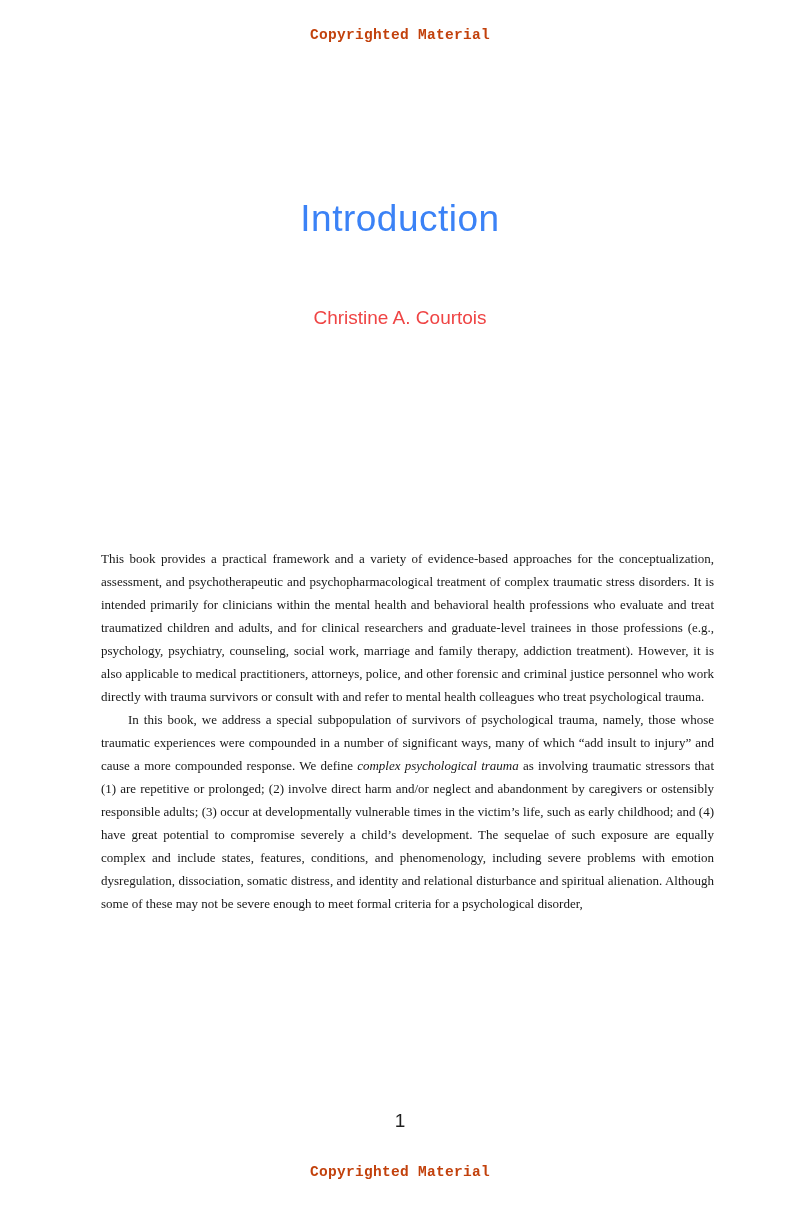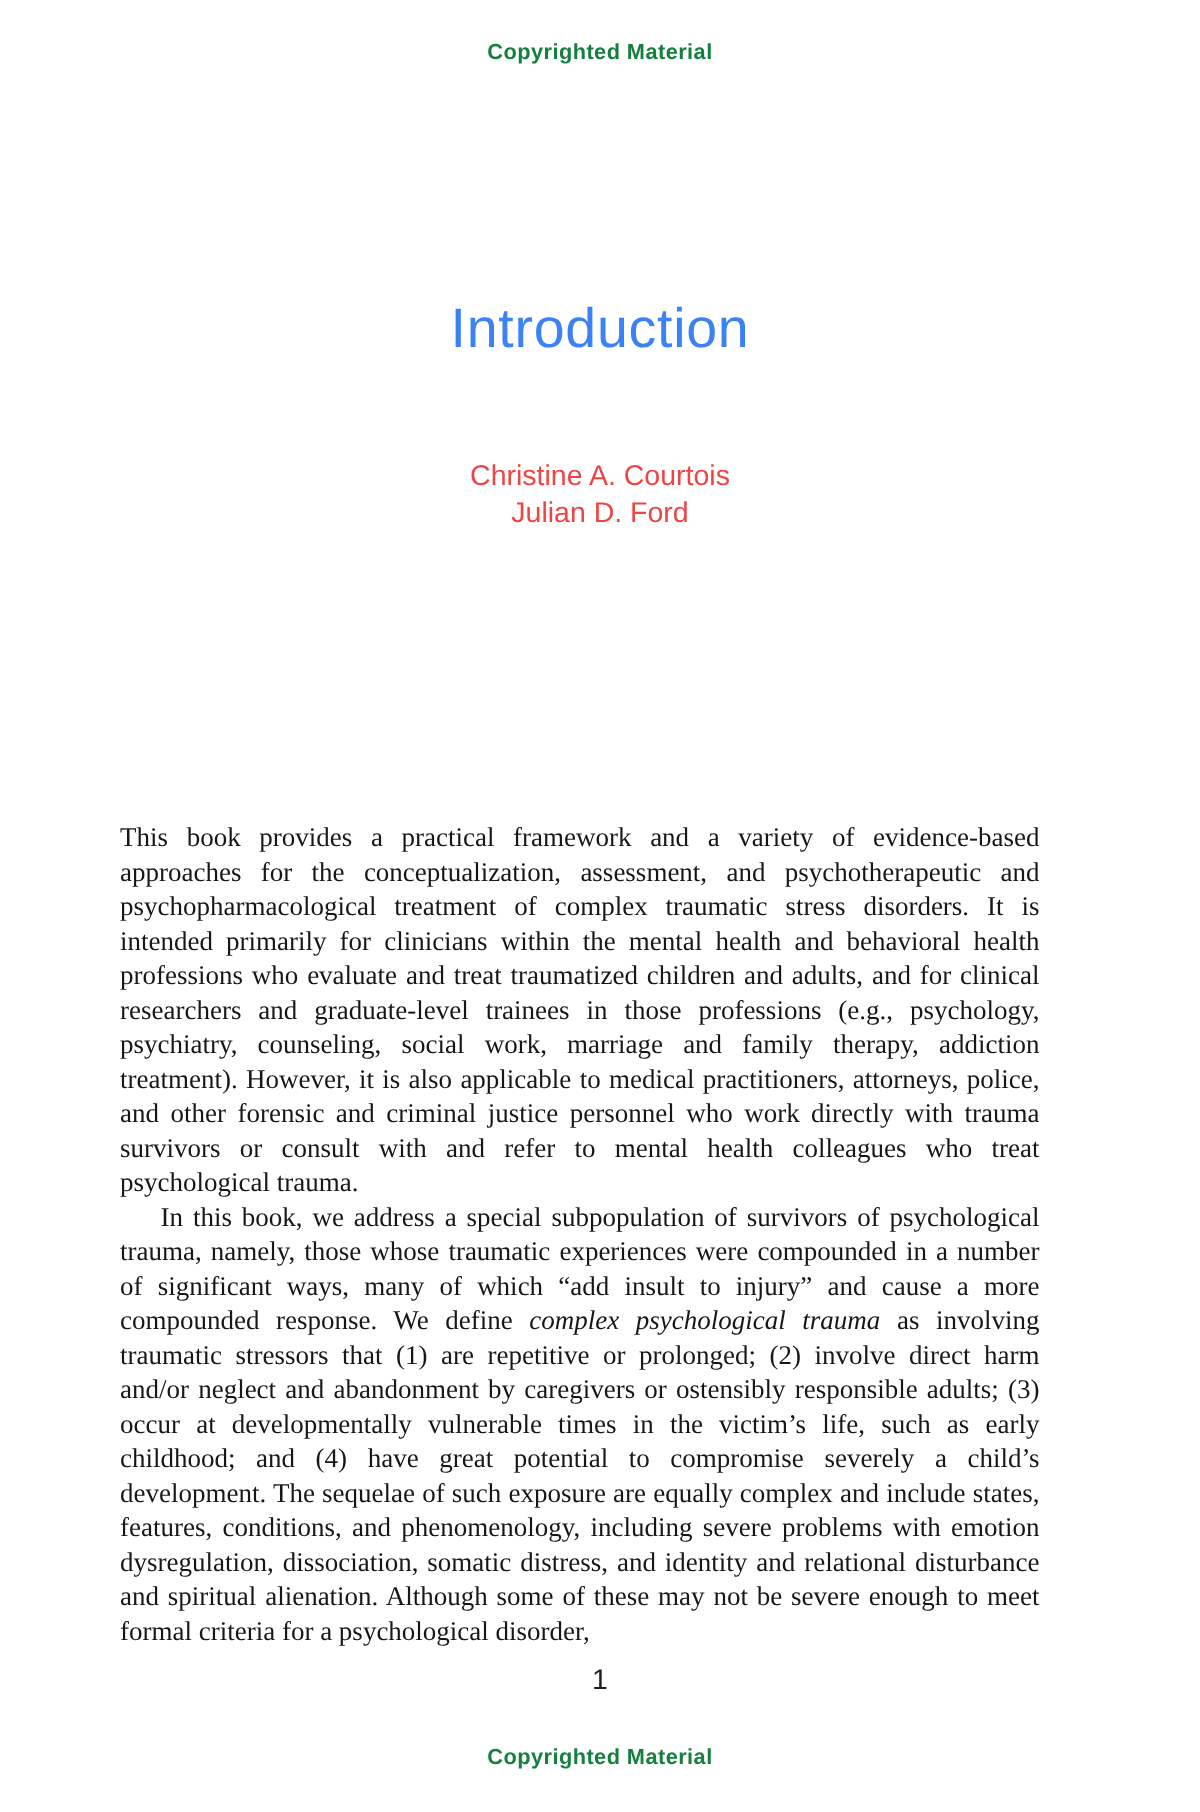--- a/index.html
+++ b/index.html
@@ -10,25 +10,25 @@
     position: relative;
     font-family: "Liberation Serif", serif;
     color: #1b1b1b;
     overflow: hidden;
   }
   .copyright-notice {
     position: absolute;
     left: 0;
     width: 100%;
     text-align: center;
-    font-family: Liberation Sans, sans-serif;
+    font-family: Liberation Mono, monospace;
     font-weight: 700;
     font-size: 14.5px;
     letter-spacing: 0.3px;
-    color: #15803d;
+    color: #c2410c;
   }
   .copyright-top { top: 27px; }
   .copyright-bottom { top: 1164px; }
   .chapter-title {
     position: absolute;
     top: 198px;
     left: 0;
     width: 100%;
     text-align: center;
     font-family: "Liberation Sans", sans-serif;
@@ -45,23 +45,23 @@
     text-align: center;
     font-family: "Liberation Sans", sans-serif;
     font-weight: 400;
     font-size: 19px;
     line-height: 25px;
     color: #ef4444;
   }
   .body-text {
     position: absolute;
     top: 547px;
-    left: 80px;
+    left: 101px;
     width: 613px;
-    font-size: 18px;
+    font-size: 13px;
     line-height: 23px;
     text-align: justify;
     color: #171717;
   }
   .body-text p { margin: 0; }
   .body-text p.indented { text-indent: 27px; }
   .italic-phrase { font-style: italic; }
   .page-number {
     position: absolute;
     top: 1110px;
@@ -75,21 +75,20 @@
 </style>
 </head>
 <body>
 
 <div class="copyright-notice copyright-top">Copyrighted Material</div>
 
 <h1 class="chapter-title">Introduction</h1>
 
 <div class="authors">
   <div>Christine A. Courtois</div>
-  <div>Julian D. Ford</div>
 </div>
 
 <div class="body-text">
   <p>This book provides a practical framework and a variety of evidence-based approaches for the conceptualization, assessment, and psychotherapeutic and psychopharmacological treatment of complex traumatic stress disorders. It is intended primarily for clinicians within the mental health and behavioral health professions who evaluate and treat traumatized children and adults, and for clinical researchers and graduate-level trainees in those professions (e.g., psychology, psychiatry, counseling, social work, marriage and family therapy, addiction treatment). However, it is also applicable to medical practitioners, attorneys, police, and other forensic and criminal justice personnel who work directly with trauma survivors or consult with and refer to mental health colleagues who treat psychological trauma.</p>
   <p class="indented"><span>In this book, we address a special subpopulation of survivors of psychological trauma, namely, those whose traumatic experiences were compounded in a number of significant ways, many of which “add insult to injury” and cause a more compounded response. We define </span><span class="italic-phrase">complex psychological trauma</span><span> as involving traumatic stressors that (1) are repetitive or prolonged; (2) involve direct harm and/or neglect and abandonment by caregivers or ostensibly responsible adults; (3) occur at developmentally vulnerable times in the victim’s life, such as early childhood; and (4) have great potential to compromise severely a child’s development. The sequelae of such exposure are equally complex and include states, features, conditions, and phenomenology, including severe problems with emotion dysregulation, dissociation, somatic distress, and identity and relational disturbance and spiritual alienation. Although some of these may not be severe enough to meet formal criteria for a psychological disorder,</span></p>
 </div>
 
 <div class="page-number">1</div>
 
 <div class="copyright-notice copyright-bottom">Copyrighted Material</div>

